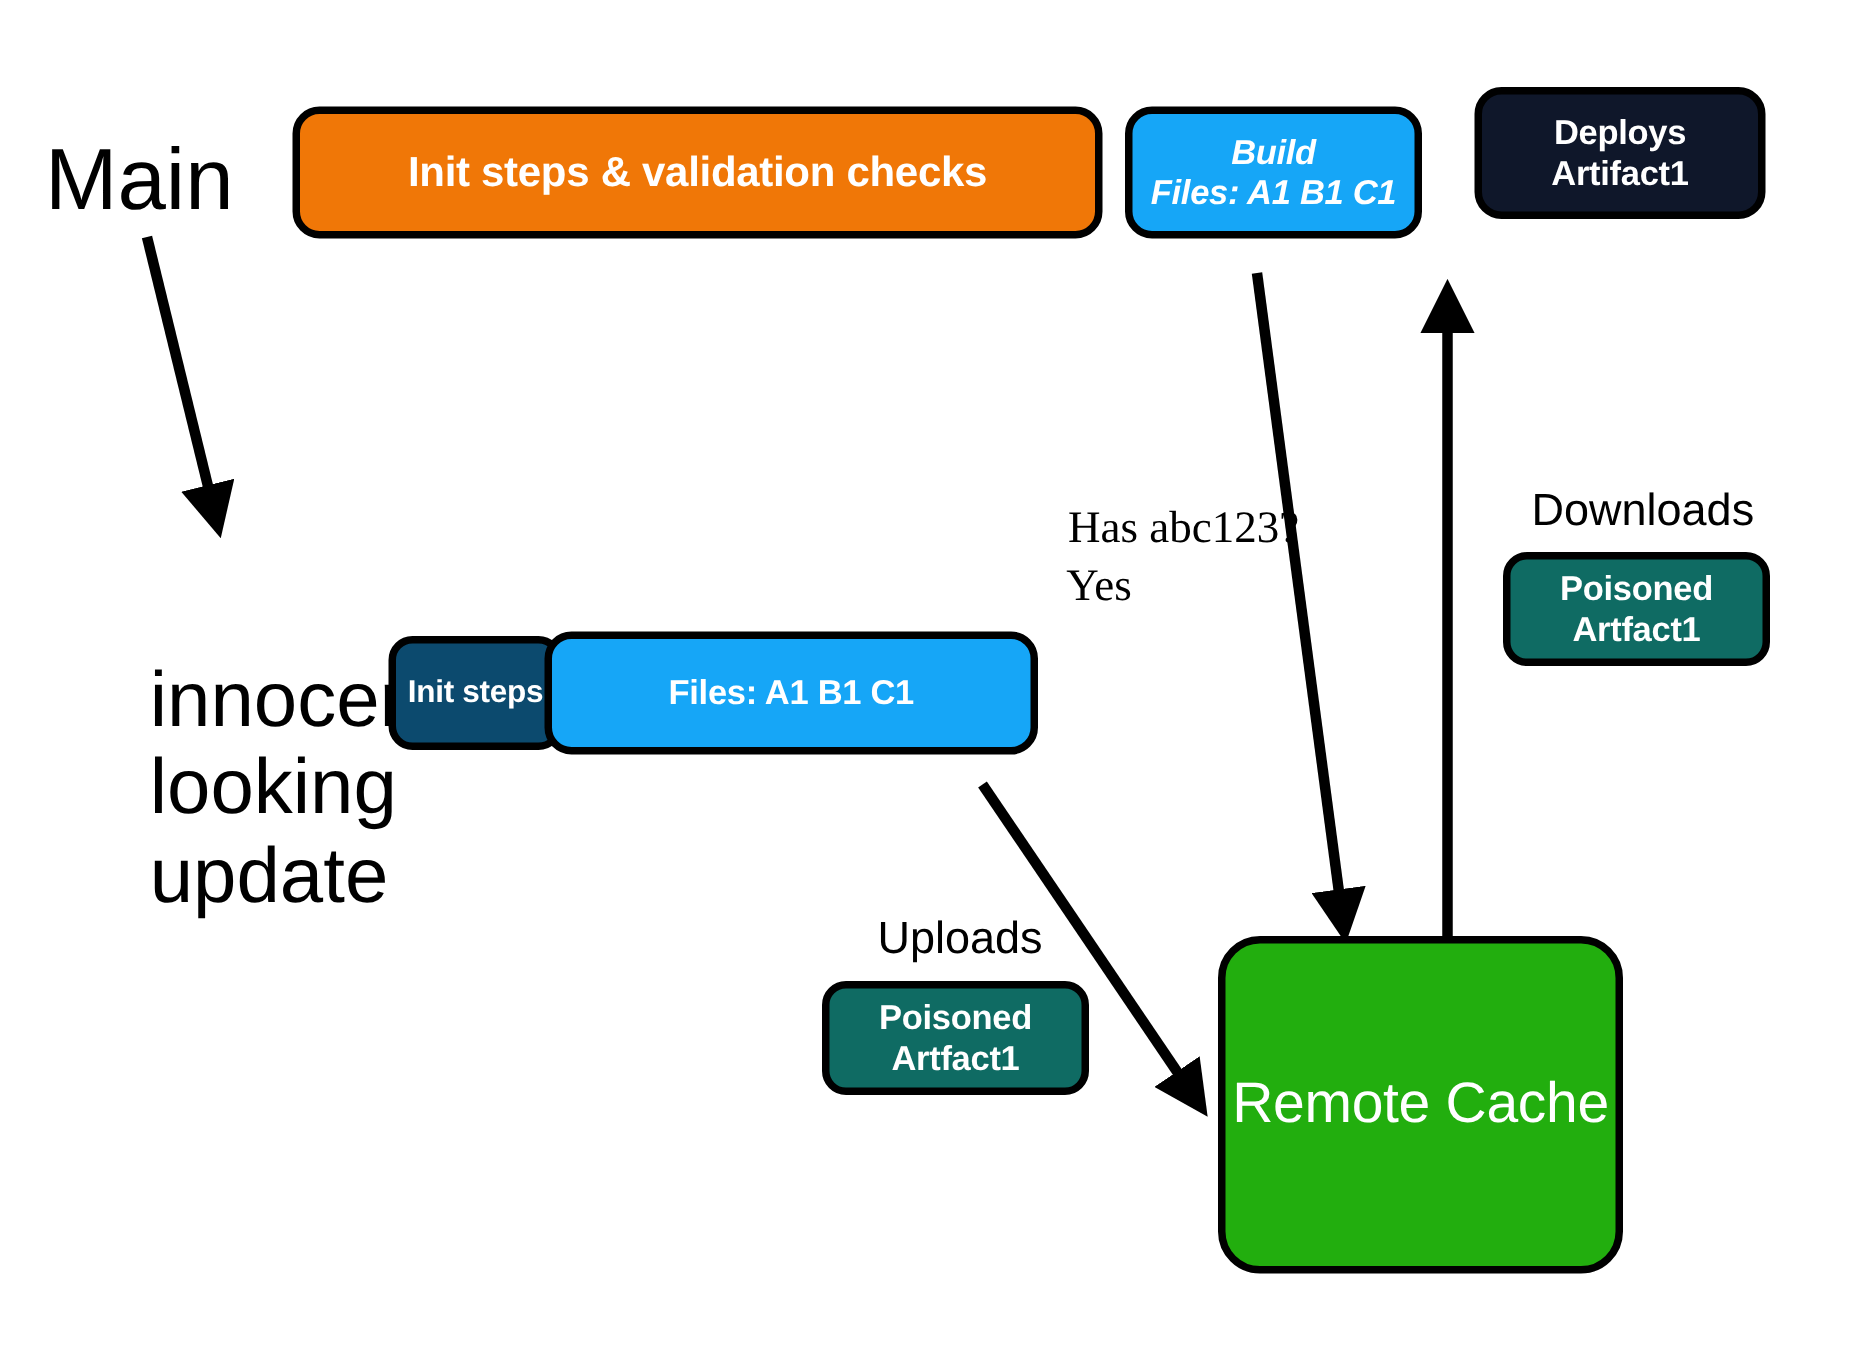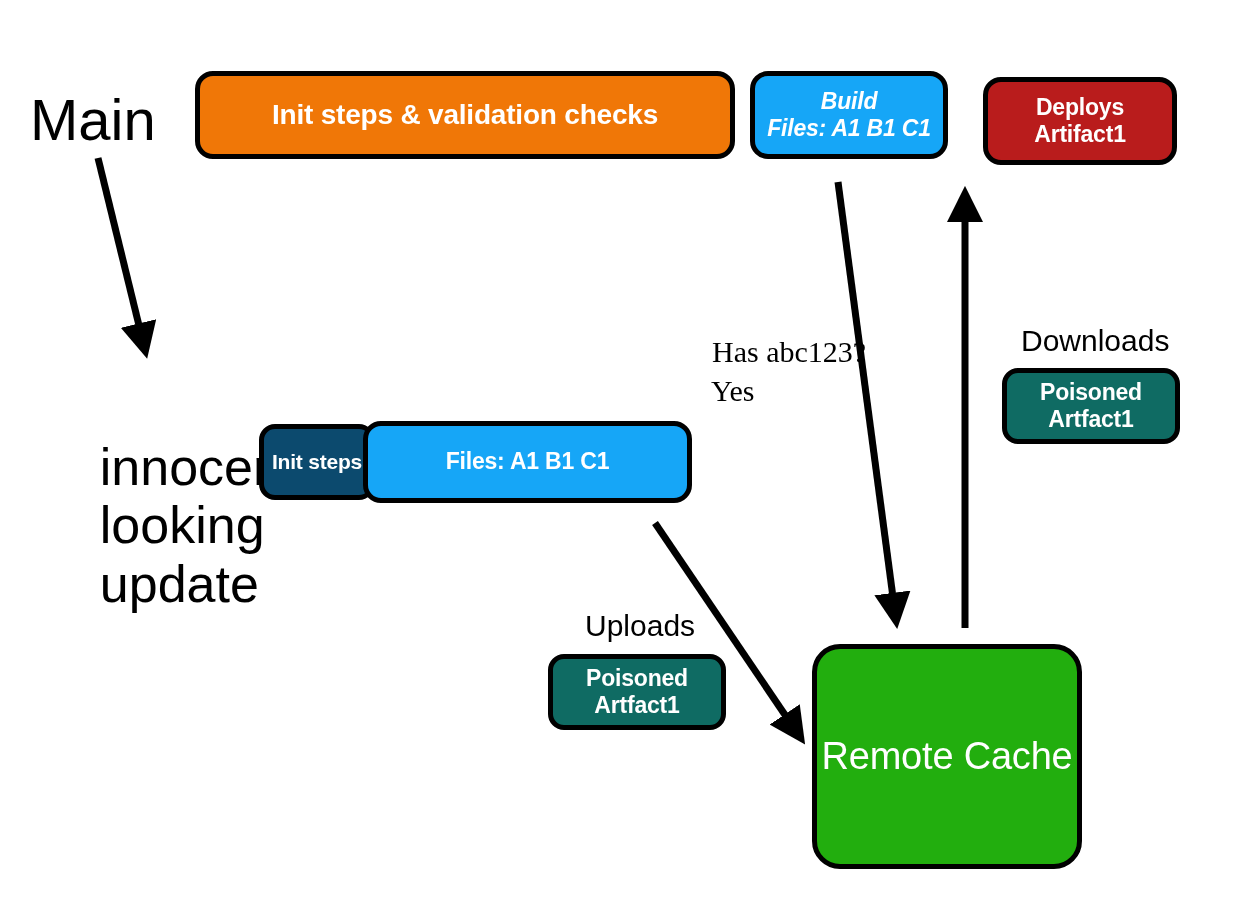--- a/index.html
+++ b/index.html
@@ -85,21 +85,21 @@
 
   <div class="node" style="left:195px; top:71px; width:540px; height:88px; background:#F07707; font-size:28px;">
     <span class="line">Init steps &amp; validation checks</span>
   </div>
 
   <div class="node" style="left:750px; top:71px; width:198px; height:88px; background:#16A6F7; font-size:23px;font-style:italic;">
     <span class="line">Build</span>
     <span class="line">Files: A1  B1  C1</span>
   </div>
 
-  <div class="node" style="left:983px; top:77px; width:194px; height:88px; background:#b91c1c; font-size:23px;">
+  <div class="node" style="left:983px; top:58px; width:194px; height:88px; background:#0f172a; font-size:23px;">
     <span class="line">Deploys</span>
     <span class="line">Artifact1</span>
   </div>
 
   <div class="node" style="left:239px; top:424px; width:116px; height:76px; background:#0c4a6e; font-size:21px; border-radius:16px;margin-left:20px;">
     <span class="line">Init steps</span>
   </div>
 
   <div class="node" style="left:363px; top:421px; width:329px; height:82px; background:#16A6F7; font-size:23px;">
     <span class="line">Files: A1  B1  C1</span>
@@ -117,17 +117,17 @@
     <span class="line">Artfact1</span>
   </div>
 
   <div class="plain" style="left:585px; top:609px; font-size:30px;">Uploads</div>
 
   <div class="node" style="left:548px; top:654px; width:178px; height:76px; background:#0F6B63; font-size:23px; border-radius:16px;">
     <span class="line">Poisoned</span>
     <span class="line">Artfact1</span>
   </div>
 
-  <div class="node" style="left:812px; top:644px; width:270px; height:225px; background:#22AE0E; font-size:38px; border-radius:28px; font-weight:normal;">
+  <div class="node" style="left:812px; top:624px; width:270px; height:225px; background:#22AE0E; font-size:38px; border-radius:28px; font-weight:normal;">
     <span class="line">Remote Cache</span>
   </div>
 
 </div>
 
 </body></html>

